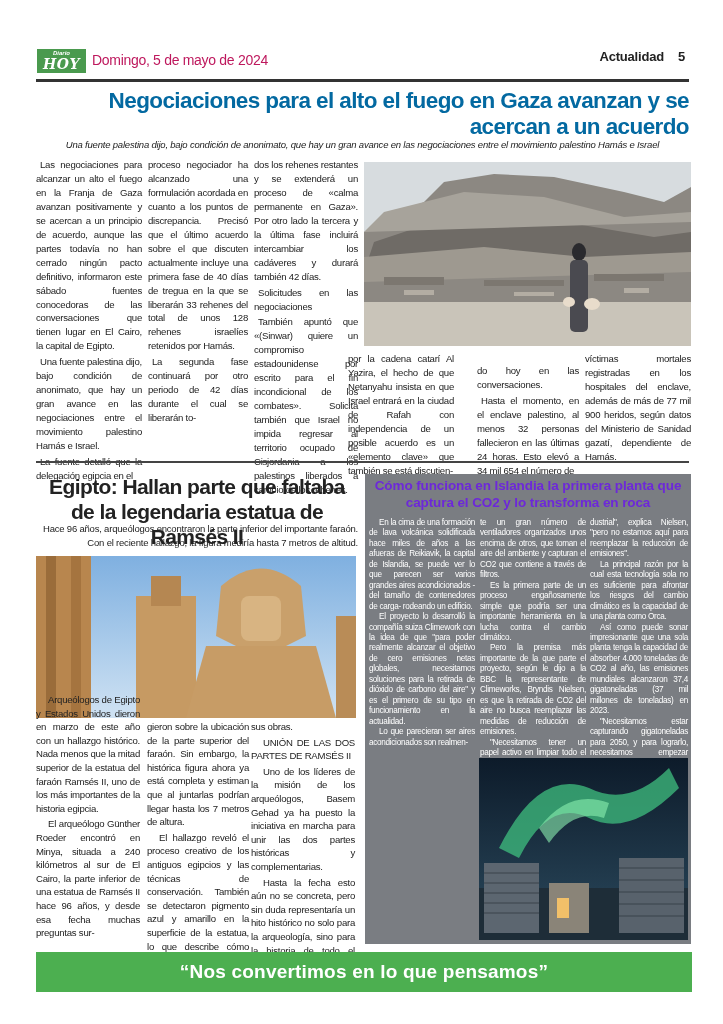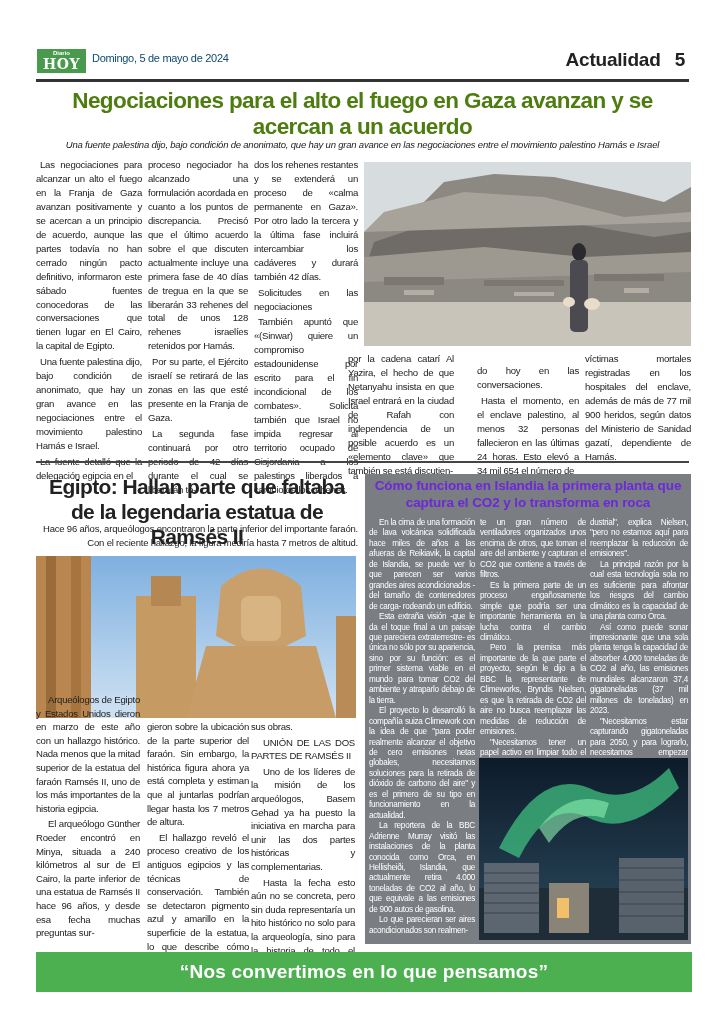--- a/index.html
+++ b/index.html
@@ -1,25 +1,25 @@
 <!DOCTYPE html>
 <html><head>
 <meta charset="utf-8">
 <style>
 *{margin:0;padding:0;box-sizing:border-box;}
 body{width:723px;height:1024px;background:#fff;position:relative;overflow:hidden;font-family:"Liberation Sans",sans-serif;color:#1a1a1a;}
 .abs{position:absolute;}
-.logo{left:37px;top:49px;width:49px;height:24px;background:#4a9a4e;color:#fff;text-align:center;}
+.logo{left:37px;top:49px;width:49px;height:24px;background:#4a9a4e;color:#fff;text-align:center;font-style:italic;}
 .logo .l1{font-size:6px;font-weight:bold;line-height:7px;display:block;padding-top:1px;}
 .logo .l2{font-family:"DejaVu Serif",serif;font-size:14px;font-weight:bold;line-height:15px;display:block;letter-spacing:0.5px;}
-.date{left:92px;top:52px;font-size:11px;letter-spacing:-0.3px;color:#0c4a6e;}
-.section{right:38px;top:49px;font-size:19px;font-weight:bold;color:#222;letter-spacing:-0.2px;}
+.date{left:92px;top:52px;font-size:14px;letter-spacing:-0.3px;color:#be185d;}
+.section{right:38px;top:49px;font-size:13px;font-weight:bold;color:#222;letter-spacing:-0.2px;}
 .section .pg{margin-left:14px;}
 .rule{left:36px;right:34px;top:79px;height:3px;background:#333;}
-.hl1{left:36px;right:34px;top:88px;text-align:center;font-size:22.5px;font-weight:bold;line-height:26px;letter-spacing:-0.6px;color:#4d7c0f;}
+.hl1{left:36px;right:34px;top:88px;text-align:right;font-size:22.5px;font-weight:bold;line-height:26px;letter-spacing:-0.6px;color:#0369a1;}
 .sub1{left:36px;right:34px;top:139px;text-align:center;font-size:9.5px;font-style:italic;letter-spacing:-0.2px;color:#222;}
 .col{font-size:9.6px;line-height:13.95px;text-align:justify;color:#222;letter-spacing:-0.25px;}
 .col p{text-indent:4px;}
 .col p+p{margin-top:2px;}
 .img-gaza{left:364px;top:162px;width:327px;height:184px;overflow:hidden;background:#cfd3d4;}
 .rule2{left:36px;right:34px;top:461px;height:2px;background:#444;}
 .hl2{left:36px;width:322px;top:474px;text-align:center;font-size:21px;font-weight:bold;line-height:25px;letter-spacing:-0.6px;color:#222;}
 .sub2{left:36px;width:322px;top:522px;text-align:right;font-size:9.5px;line-height:14px;letter-spacing:-0.2px;color:#222;}
 .img-egypt{left:36px;top:556px;width:320px;height:162px;overflow:hidden;background:#a8c6e6;}
 .box{left:365px;top:474px;width:326px;height:470px;background:#7a7d82;}
@@ -45,21 +45,20 @@
 <h1 class="abs hl1">Negociaciones para el alto el fuego en Gaza avanzan y se acercan a un acuerdo</h1>
 <div class="abs sub1">Una fuente palestina dijo, bajo condición de anonimato, que hay un gran avance en las negociaciones entre el movimiento palestino Hamás e Israel</div>
 
 <div class="abs col" style="left:36px;top:158px;width:106px;">
   <p>Las negociaciones para alcanzar un alto el fuego en la Franja de Gaza avanzan positivamente y se acercan a un principio de acuerdo, aunque las partes todavía no han cerrado ningún pacto definitivo, informaron este sábado fuentes conocedoras de las conversaciones que tienen lugar en El Cairo, la capital de Egipto.</p>
   <p>Una fuente palestina dijo, bajo condición de anonimato, que hay un gran avance en las negociaciones entre el movimiento palestino Hamás e Israel.</p>
   <p>La fuente detalló que la delegación egipcia en el</p>
 </div>
 <div class="abs col" style="left:148px;top:158px;width:100px;">
   <p style="text-indent:0">proceso negociador ha alcanzado una formulación acordada en cuanto a los puntos de discrepancia. Precisó que el último acuerdo sobre el que discuten actualmente incluye una primera fase de 40 días de tregua en la que se liberarán 33 rehenes del total de unos 128 rehenes israelíes retenidos por Hamás.</p>
-  <p>Por su parte, el Ejército israelí se retirará de las zonas en las que esté presente en la Franja de Gaza.</p>
   <p>La segunda fase continuará por otro periodo de 42 días durante el cual se liberarán to-</p>
 </div>
 <div class="abs col" style="left:254px;top:158px;width:104px;">
   <p style="text-indent:0">dos los rehenes restantes y se extenderá un proceso de «calma permanente en Gaza». Por otro lado la tercera y la última fase incluirá intercambiar los cadáveres y durará también 42 días.</p>
   <p>Solicitudes en las negociaciones</p>
   <p>También apuntó que «(Sinwar) quiere un compromiso estadounidense por escrito para el fin incondicional de los combates». Solicita también que Israel no impida regresar al territorio ocupado de Cisjordania a los palestinos liberados a cambio de los rehenes.</p>
 </div>
 
 <div class="abs img-gaza">
   <svg width="327" height="184" viewBox="0 0 327 184">
@@ -134,23 +133,21 @@
   <p style="text-indent:0">sus obras.</p>
   <p style="text-indent:12px">UNIÓN DE LAS DOS PARTES DE RAMSÉS II</p>
   <p style="text-indent:12px">Uno de los líderes de la misión de los arqueólogos, Basem Gehad ya ha puesto la iniciativa en marcha para unir las dos partes históricas y complementarias.</p>
   <p style="text-indent:12px">Hasta la fecha esto aún no se concreta, pero sin duda representaría un hito histórico no solo para la arqueología, sino para la historia de todo el mundo.</p>
 </div>
 
 <div class="abs box"></div>
 <h2 class="abs box-hl">Cómo funciona en Islandia la primera planta que captura el CO2 y lo transforma en roca</h2>
 <div class="abs bcol" style="left:369px;top:518px;width:106px;">
   <p>En la cima de una formación de lava volcánica solidificada hace miles de años a las afueras de Reikiavik, la capital de Islandia, se puede ver lo que parecen ser varios grandes aires acondicionados -del tamaño de contenedores de carga- rodeando un edificio.</p>
-  <p>Esta extraña visión -que le da el toque final a un paisaje que pareciera extraterrestre- es única no sólo por su apariencia, sino por su función: es el primer sistema viable en el mundo para tomar CO2 del ambiente y atraparlo debajo de la tierra.</p>
   <p>El proyecto lo desarrolló la compañía suiza Climework con la idea de que "para poder realmente alcanzar el objetivo de cero emisiones netas globales, necesitamos soluciones para la retirada de dióxido de carbono del aire" y es el primero de su tipo en funcionamiento en la actualidad.</p>
-  <p>La reportera de la BBC Adrienne Murray visitó las instalaciones de la planta conocida como Orca, en Hellisheiði, Islandia, que actualmente retira 4.000 toneladas de CO2 al año, lo que equivale a las emisiones de 900 autos de gasolina.</p>
   <p>Lo que parecieran ser aires acondicionados son realmen-</p>
 </div>
 <div class="abs bcol" style="left:480px;top:518px;width:106px;">
   <p style="text-indent:0">te un gran número de ventiladores organizados unos encima de otros, que toman el aire del ambiente y capturan el CO2 que contiene a través de filtros.</p>
   <p>Es la primera parte de un proceso engañosamente simple que podría ser una importante herramienta en la lucha contra el cambio climático.</p>
   <p>Pero la premisa más importante de la que parte el proyecto, según le dijo a la BBC la representante de Climeworks, Bryndis Nielsen, es que la retirada de CO2 del aire no busca reemplazar las medidas de reducción de emisiones.</p>
   <p>"Necesitamos tener un papel activo en limpiar todo el desastre que hemos venido dejando desde que empezó la revolución in-</p>
 </div>
 <div class="abs bcol" style="left:590px;top:518px;width:98px;">
   <p style="text-indent:0">dustrial", explica Nielsen, "pero no estamos aquí para reemplazar la reducción de emisiones".</p>

